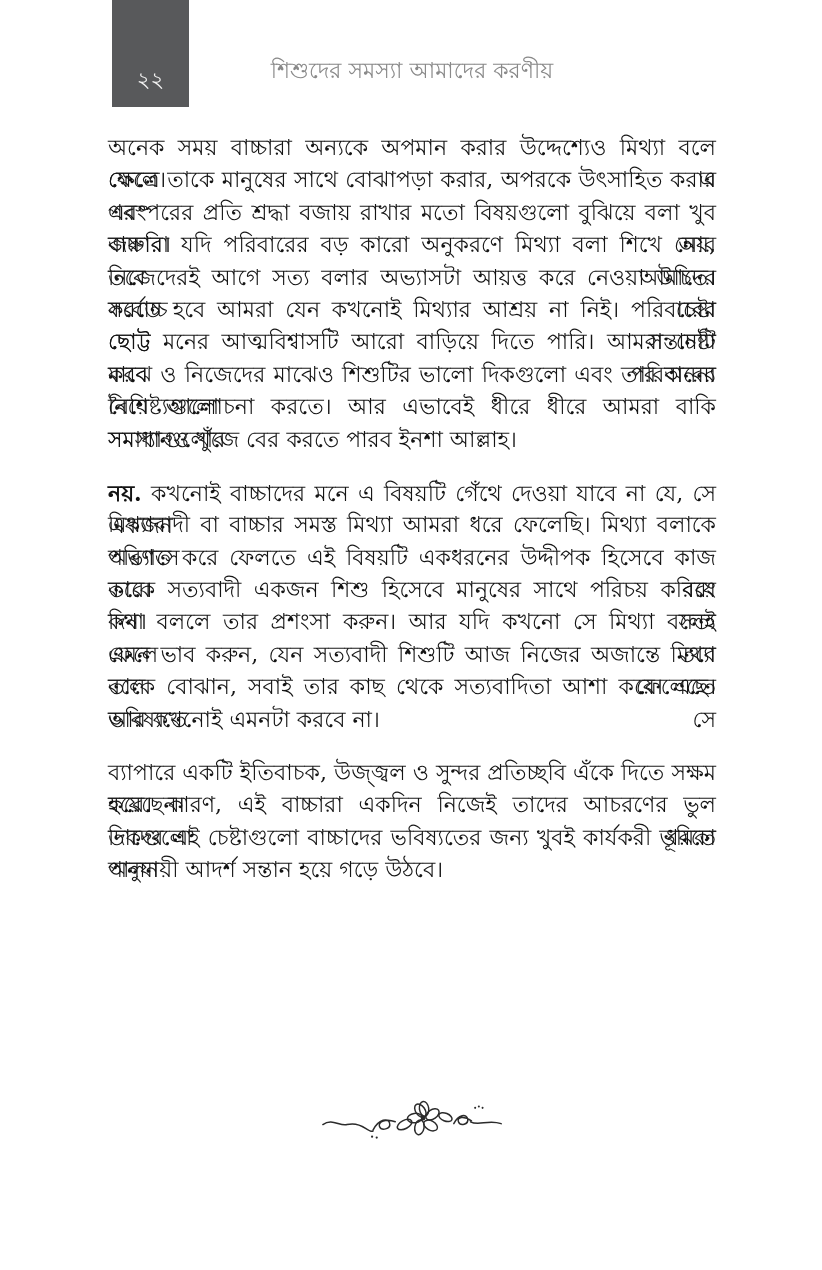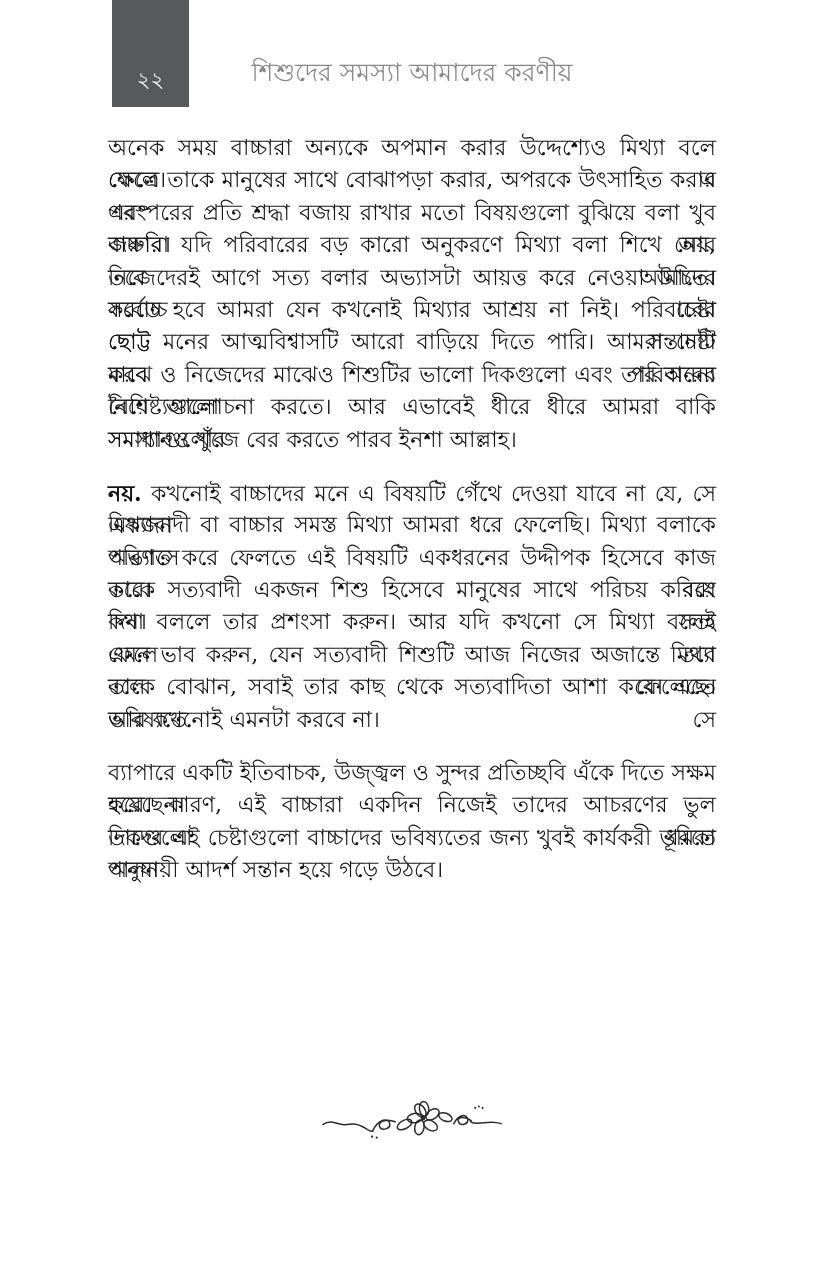--- a/index.html
+++ b/index.html
@@ -20,21 +20,21 @@
   .page-number{
     color:var(--page_num,#f4f4f4);
     font-size:21px;line-height:1;
     padding-bottom:16px;
   }
   
   .running-title{
     position:absolute;left:108px;top:58px;width:608px;
     text-align:center;
     color:var(--title_color,#898989);
-    font-size:25px;line-height:1.2;
+    font-size:22px;line-height:1.2;
   }
   
   .text-block{
     position:absolute;left:108px;top:132px;width:608px;
     color:var(--text_color,#141414);
     font-size:22px;line-height:32.4px;
   }
   .para{margin:0 0 21px 0;}
   .jline{
     text-align:justify;

